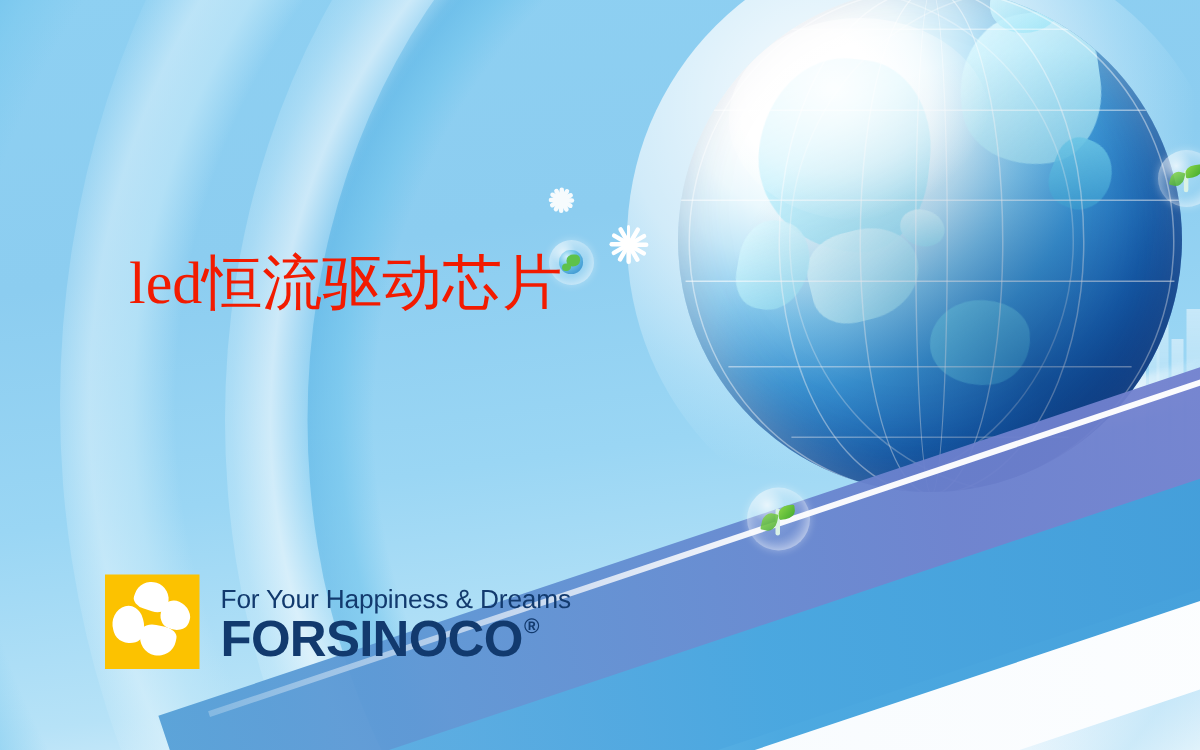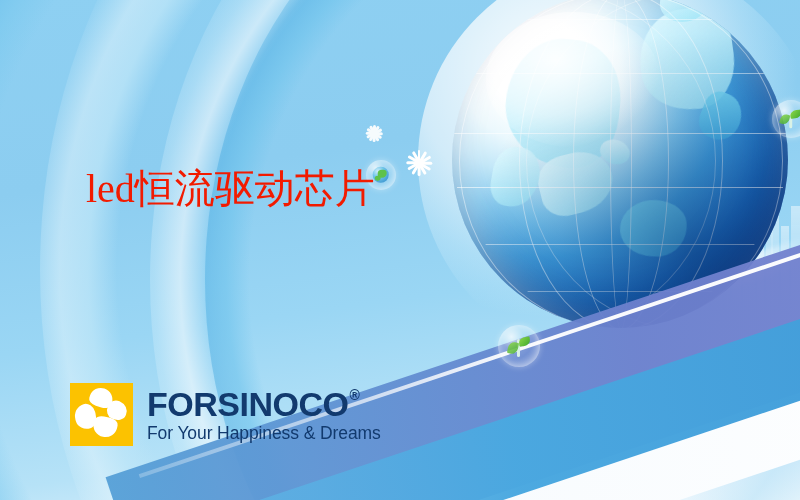--- a/index.html
+++ b/index.html
@@ -516,21 +516,21 @@
                   border-radius:60% 45% 45% 60% / 55% 45% 55% 45%;
                   transform:rotate(-16deg);"></div>
       <div class="petal" style="left:36%; top:54%; width:38%; height:32%;
                   border-radius:45% 45% 60% 60% / 35% 35% 70% 70%;
                   transform:rotate(12deg);"></div>
       <div class="petal" style="left:58%; top:28%; width:32%; height:30%;
                   border-radius:45% 60% 60% 45% / 45% 55% 45% 55%;
                   transform:rotate(24deg);"></div>
     </div>
     <div id="logo-text">
+      <div id="logo-tag">For Your Happiness &amp; Dreams</div>
       <div id="logo-word">
         <span>FORSINOCO</span>
         <span id="logo-reg">®</span>
       </div>
-      <div id="logo-tag">For Your Happiness &amp; Dreams</div>
     </div>
   </div>
 
 </div>
 
 </body></html>

